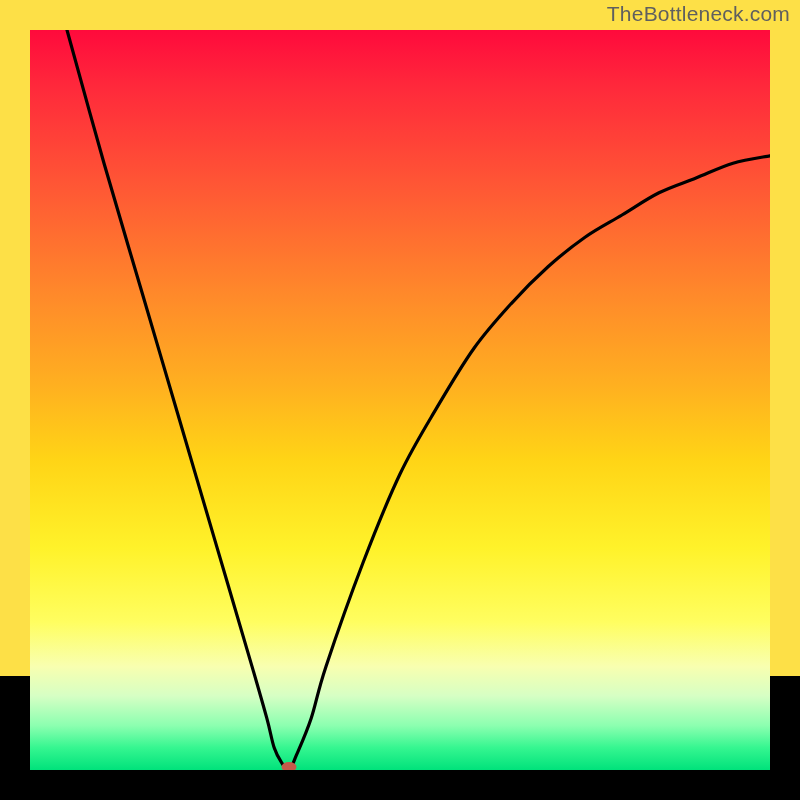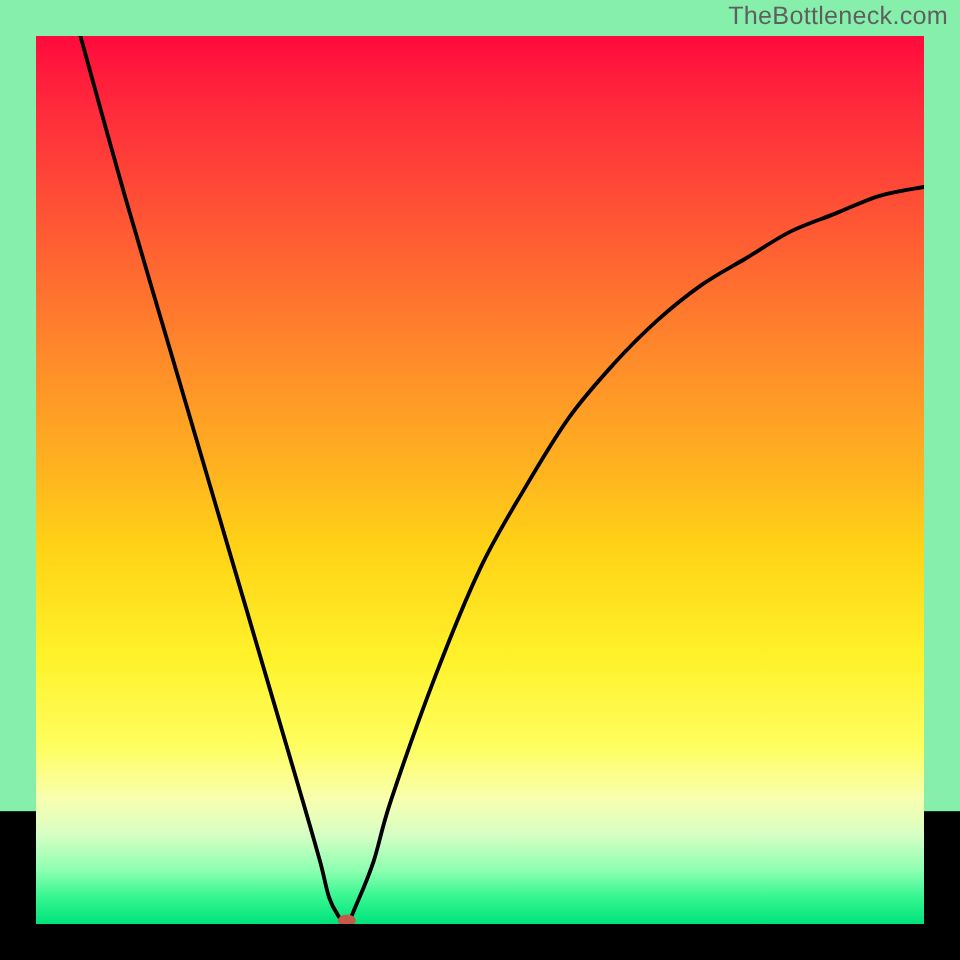--- a/index.html
+++ b/index.html
@@ -8,21 +8,21 @@
     width: 800px;
     height: 800px;
     overflow: hidden;
     background: #000;
     font-family: Arial, Helvetica, sans-serif;
   }
   .frame {
     position: relative;
     width: 800px;
     height: 676px;
-    background: #86efac;
+    background: #fde047;
   }
   .watermark {
     position: absolute;
     top: 2px;
     right: 10px;
     color: #5f5f5f;
     font-size: 21px;
     font-weight: 500;
     letter-spacing: 0.2px;
     z-index: 20;

